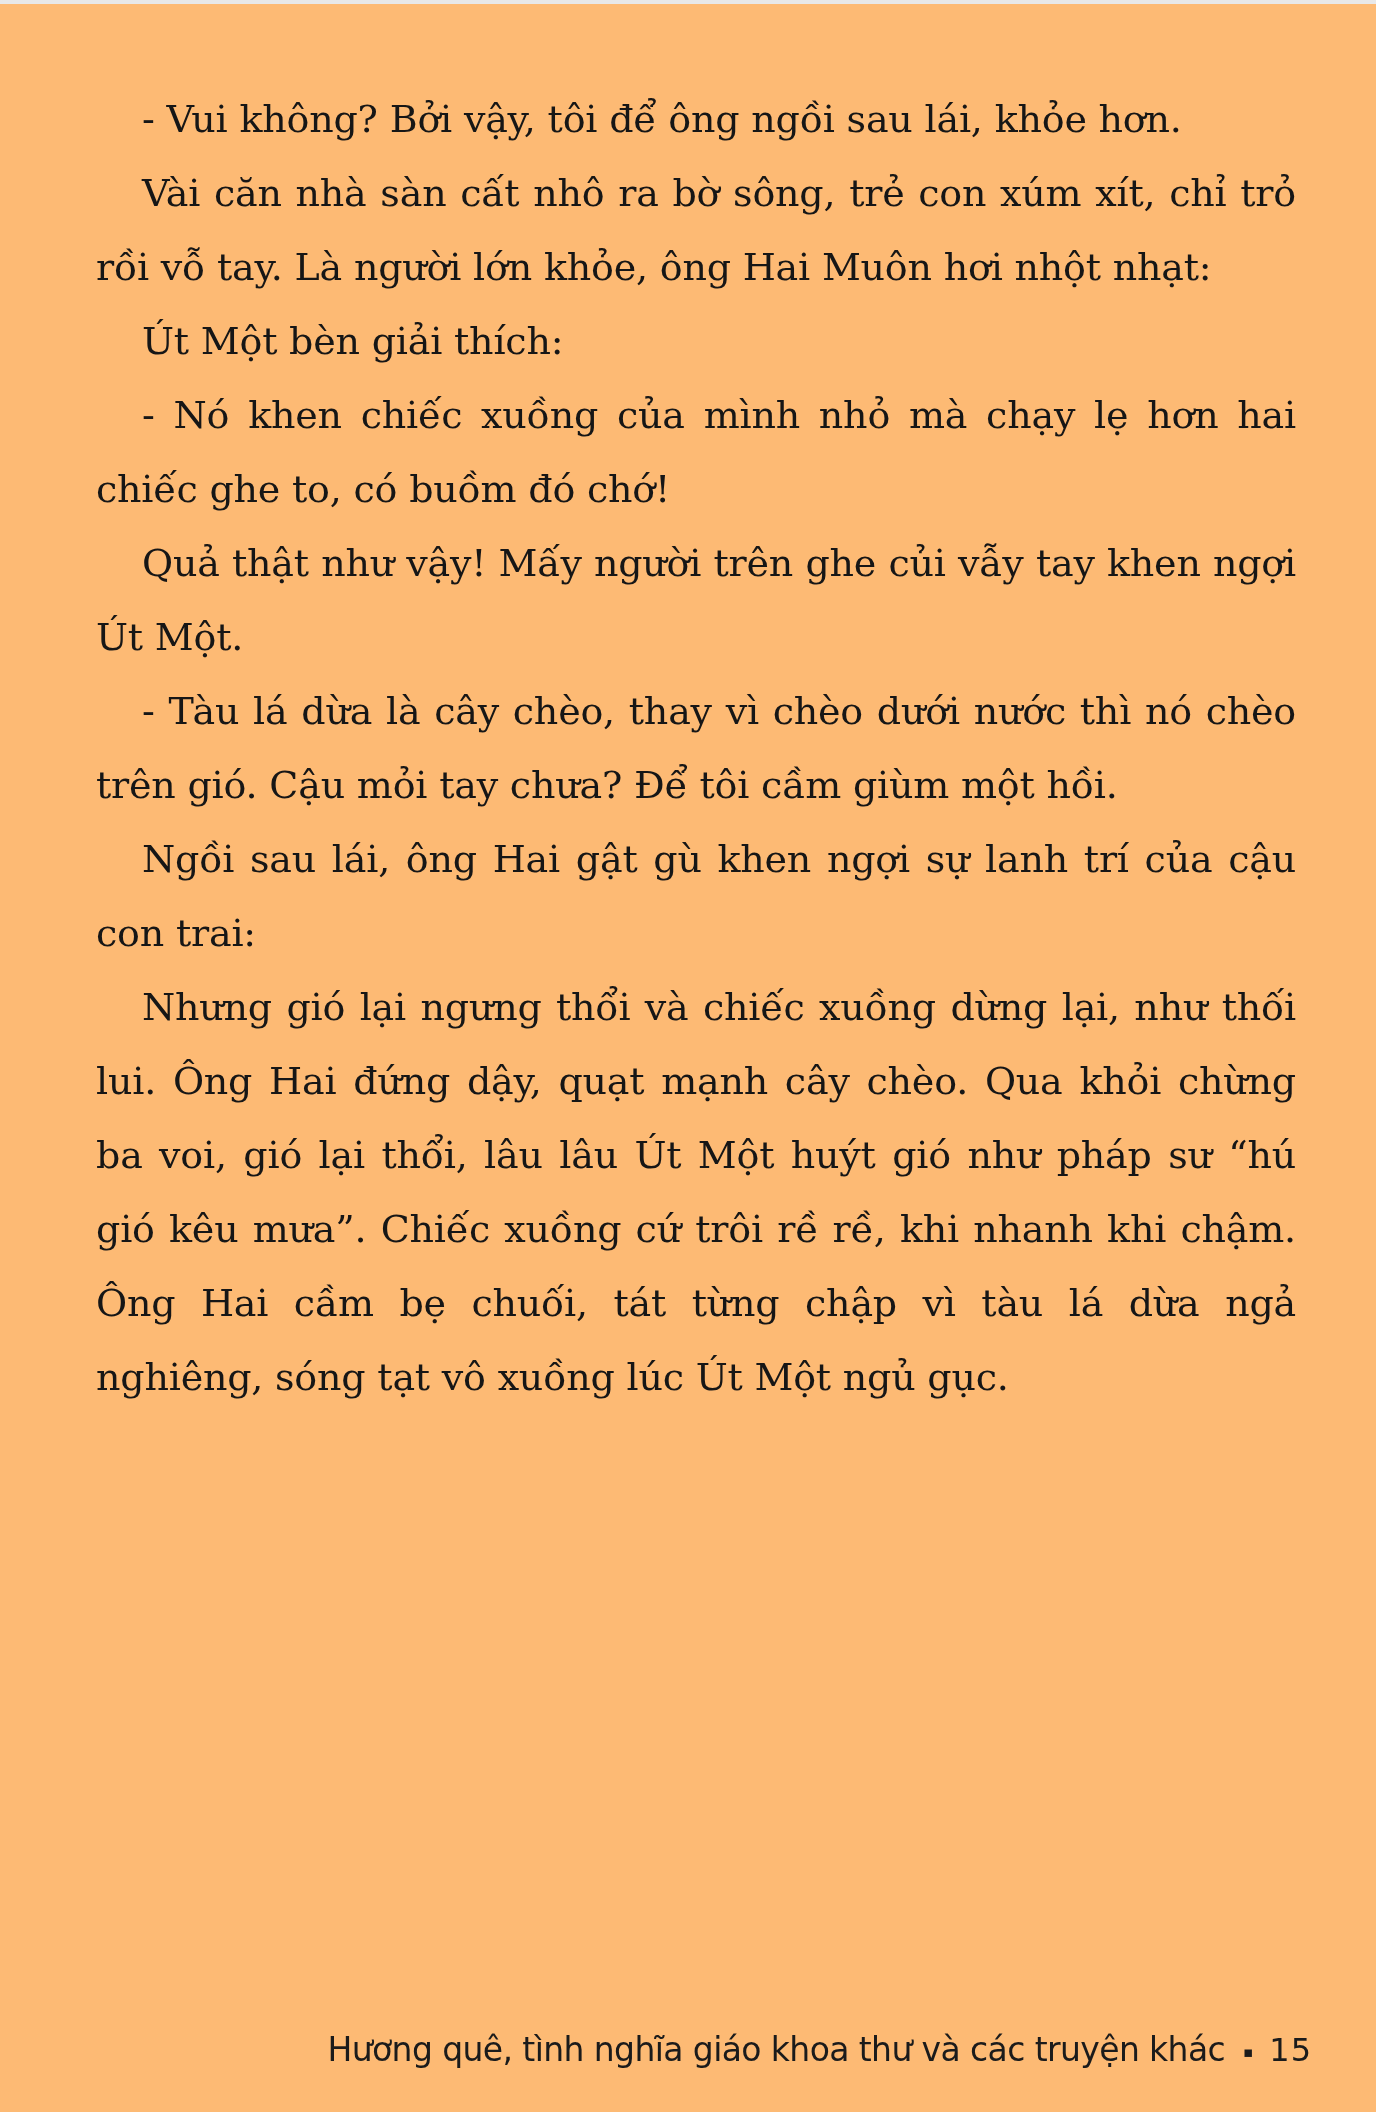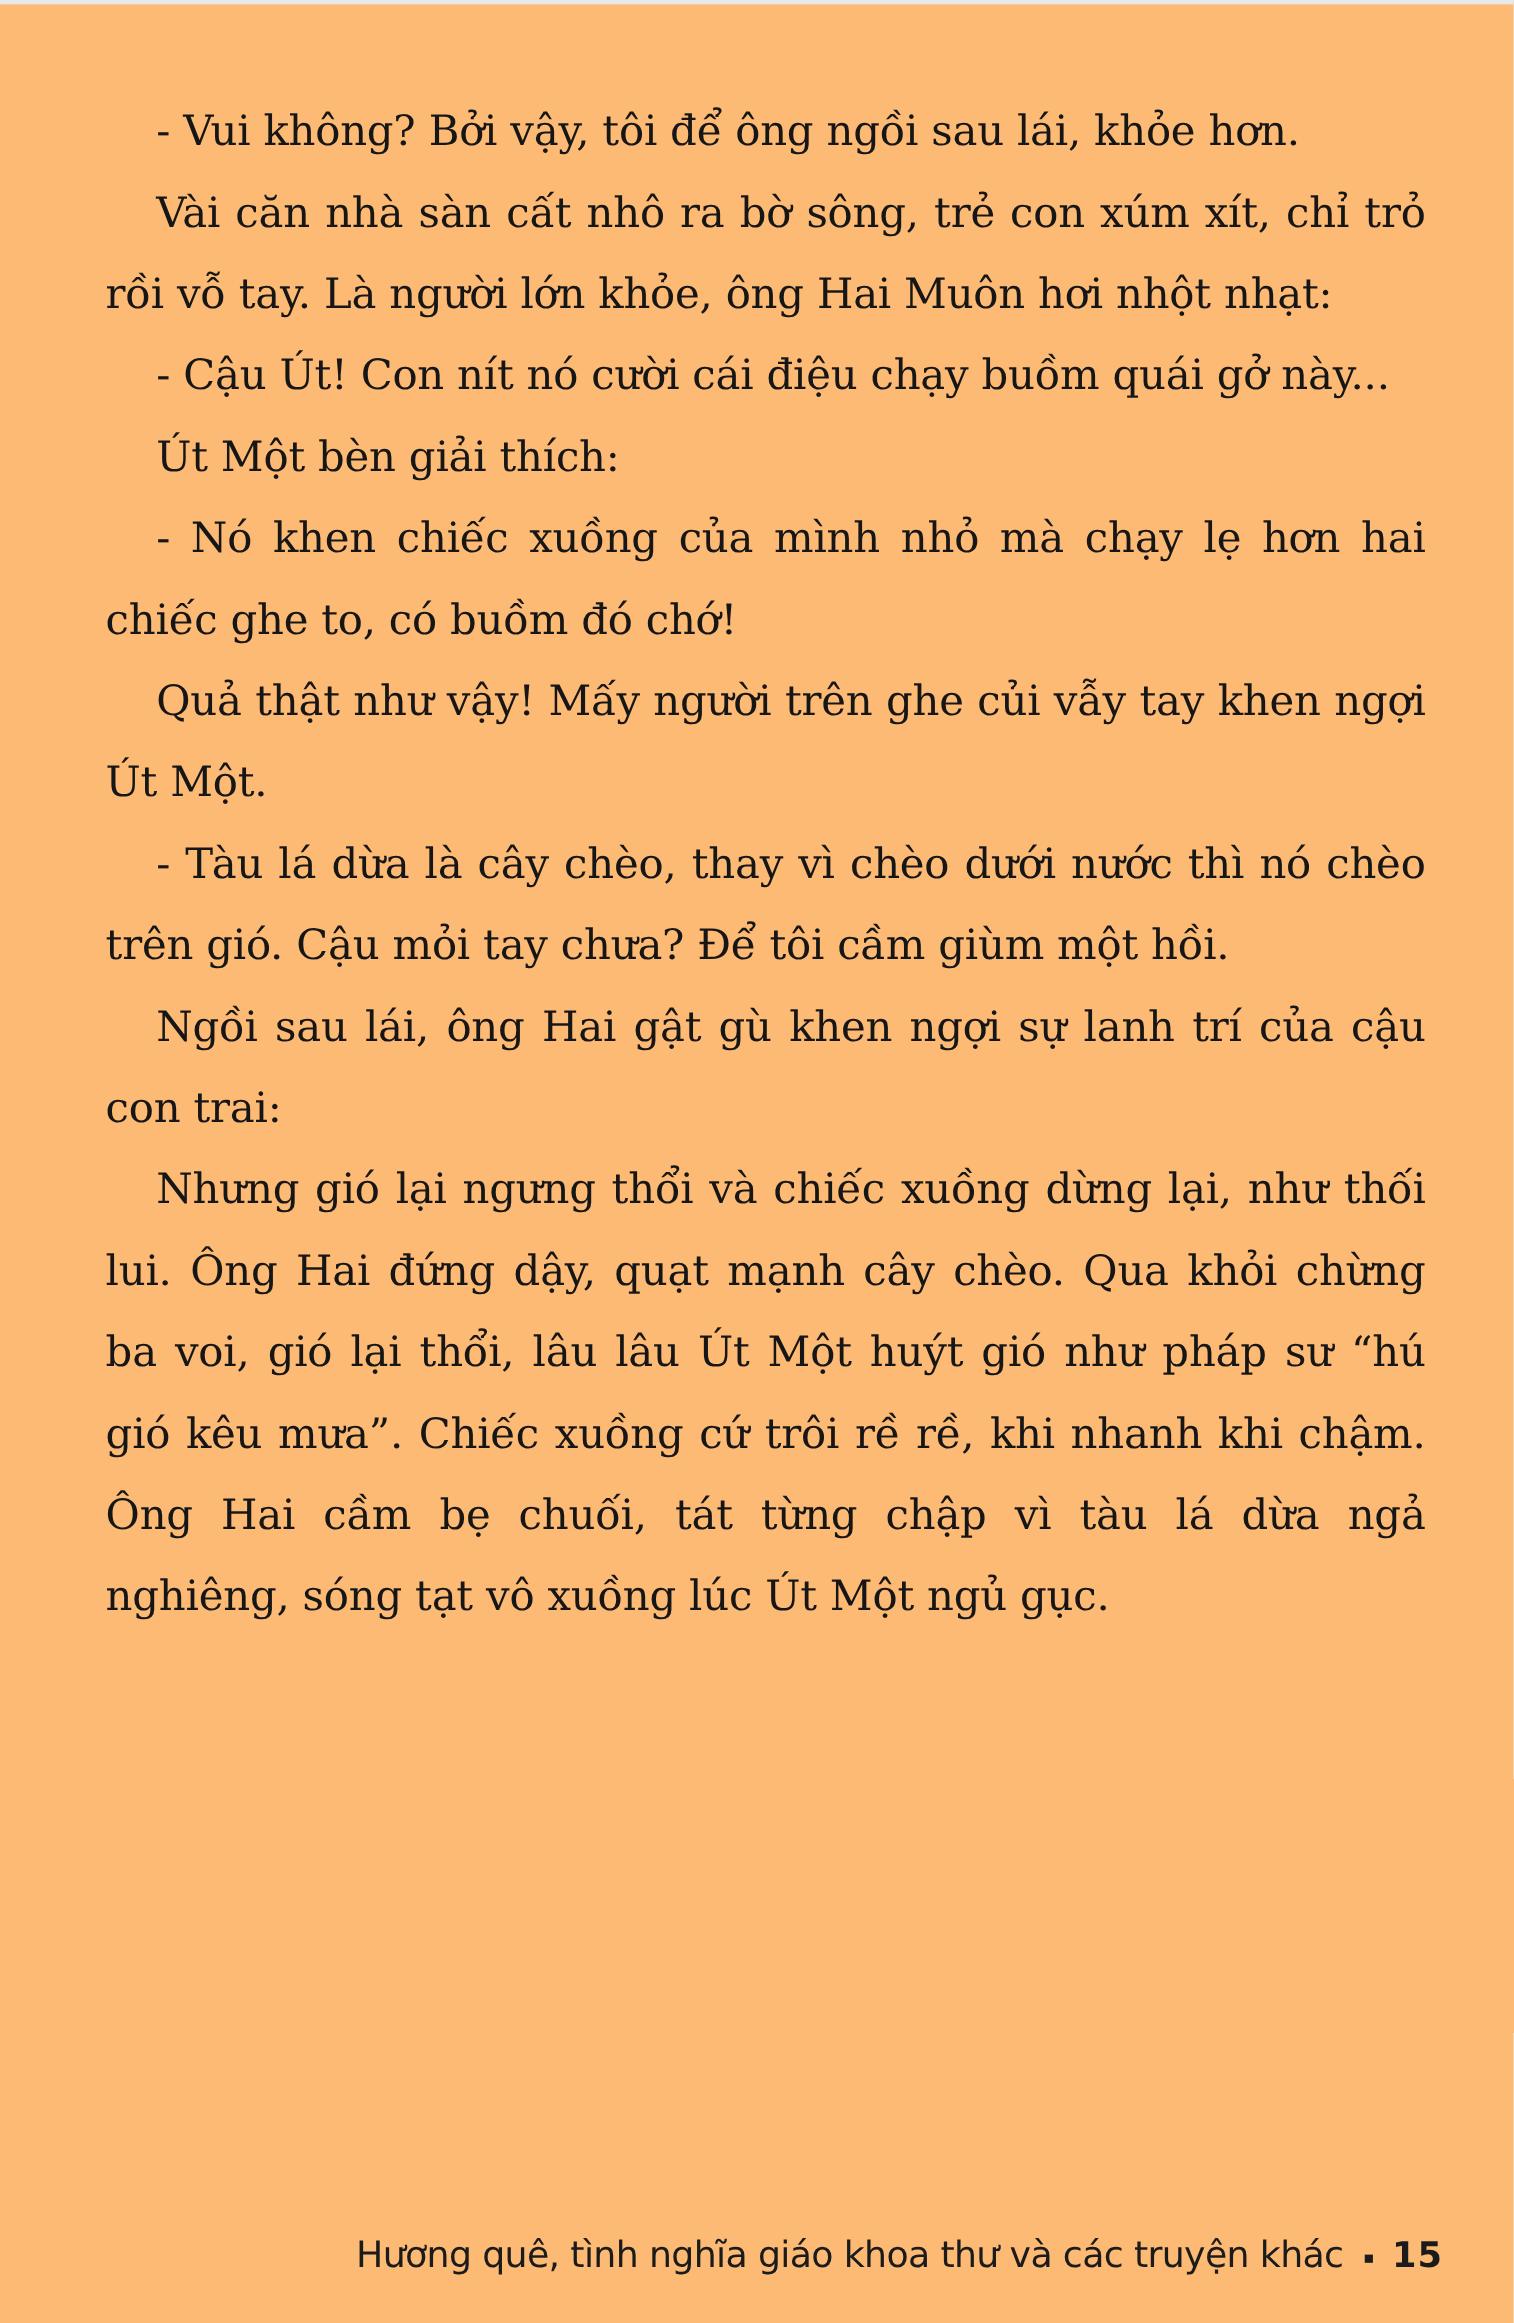--- a/index.html
+++ b/index.html
@@ -47,32 +47,31 @@
     letter-spacing: -0.6px;
   }
   .footer-sep {
     display: inline-block;
     font-size: 15px;
     vertical-align: 4px;
     margin: 0 16px 0 18px;
   }
   .footer-page {
     font-size: 32px;
-    font-weight: bold;
+    font-weight: normal;
     letter-spacing: 1px;
   }
 </style>
 </head>
 <body>
 
 <div class="page">
   <main class="body-text">
     <p class="para">- Vui không? Bởi vậy, tôi để ông ngồi sau lái, khỏe hơn.</p>
     <p class="para">Vài căn nhà sàn cất nhô ra bờ sông, trẻ con xúm xít, chỉ trỏ rồi vỗ tay. Là người lớn khỏe, ông Hai Muôn hơi nhột nhạt:</p>
-    <p class="para">- Cậu Út! Con nít nó cười cái điệu chạy buồm quái gở này...</p>
     <p class="para">Út Một bèn giải thích:</p>
     <p class="para">- Nó khen chiếc xuồng của mình nhỏ mà chạy lẹ hơn hai chiếc ghe to, có buồm đó chớ!</p>
     <p class="para">Quả thật như vậy! Mấy người trên ghe củi vẫy tay khen ngợi Út Một.</p>
     <p class="para">- Tàu lá dừa là cây chèo, thay vì chèo dưới nước thì nó chèo trên gió. Cậu mỏi tay chưa? Để tôi cầm giùm một hồi.</p>
     <p class="para">Ngồi sau lái, ông Hai gật gù khen ngợi sự lanh trí của cậu con trai:</p>
     <p class="para">Nhưng gió lại ngưng thổi và chiếc xuồng dừng lại, như thối lui. Ông Hai đứng dậy, quạt mạnh cây chèo. Qua khỏi chừng ba voi, gió lại thổi, lâu lâu Út Một huýt gió như pháp sư “hú gió kêu mưa”. Chiếc xuồng cứ trôi rề rề, khi nhanh khi chậm. Ông Hai cầm bẹ chuối, tát từng chập vì tàu lá dừa ngả nghiêng, sóng tạt vô xuồng lúc Út Một ngủ gục.</p>
   </main>
 
   <footer class="footer">
     <span class="footer-title">Hương quê, tình nghĩa giáo khoa thư và các truyện khác</span><span class="footer-sep">▪</span><span class="footer-page">15</span>

